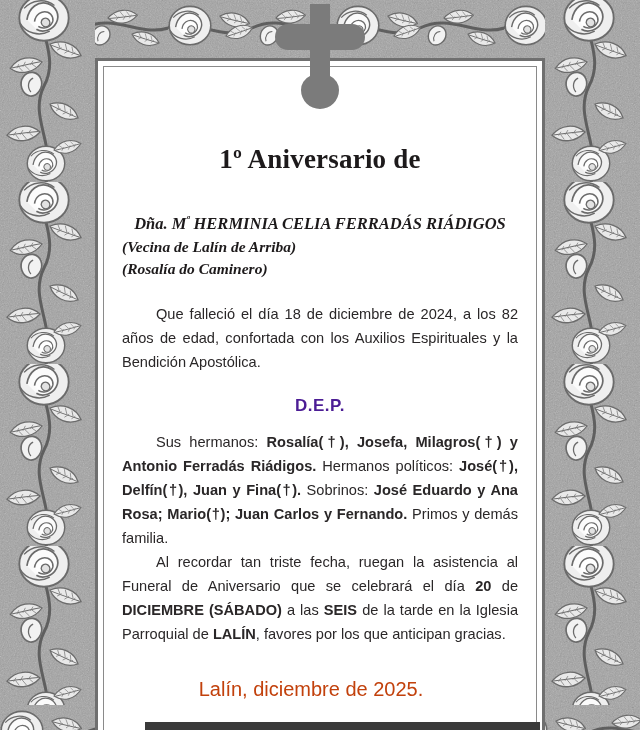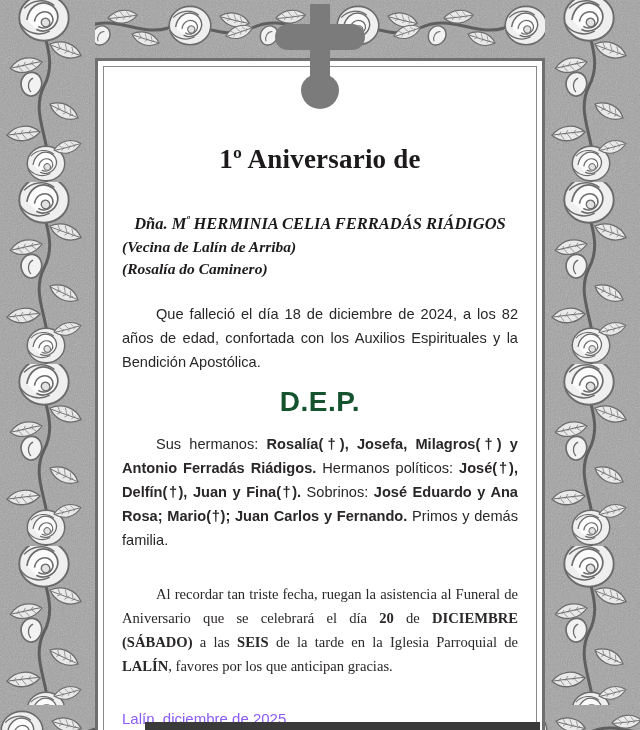--- a/index.html
+++ b/index.html
@@ -62,28 +62,28 @@
     font-family:"Liberation Serif", serif;
     font-weight:bold;font-style:italic;font-size:15.5px;
     text-align:left;margin-top:4px;color:#1d1a1b;
   }
   .para{
     font-size:14.6px;line-height:24px;text-align:justify;
     text-indent:34px;color:#2a2728;
   }
   .para.p-death{margin-top:24px;}
   .para.p-family{margin-top:14px;}
-  .para.p-funeral{margin-top:30px;font-family:Liberation Serif, serif;}
+  .para.p-funeral{}
   .dep{
-    font-size:28px;font-weight:bold;text-align:center;
-    margin-top:12px;letter-spacing:.5px;color:#14532d;
+    font-size:17px;font-weight:bold;text-align:center;
+    margin-top:22px;letter-spacing:.5px;color:#4c1d95;
   }
   .closing{
-    font-size:15px;text-align:left;margin-top:32px;
-    padding-right:18px;color:#8b5cf6;
+    font-size:20px;text-align:center;margin-top:32px;
+    padding-right:18px;color:#c2410c;
   }
   b,strong{font-weight:bold;}
 
   
   .bottom-bar{
     position:absolute;left:145px;top:722px;width:395px;height:10px;
     background:#3a3a3a;
   }
 </style>
 </head>

